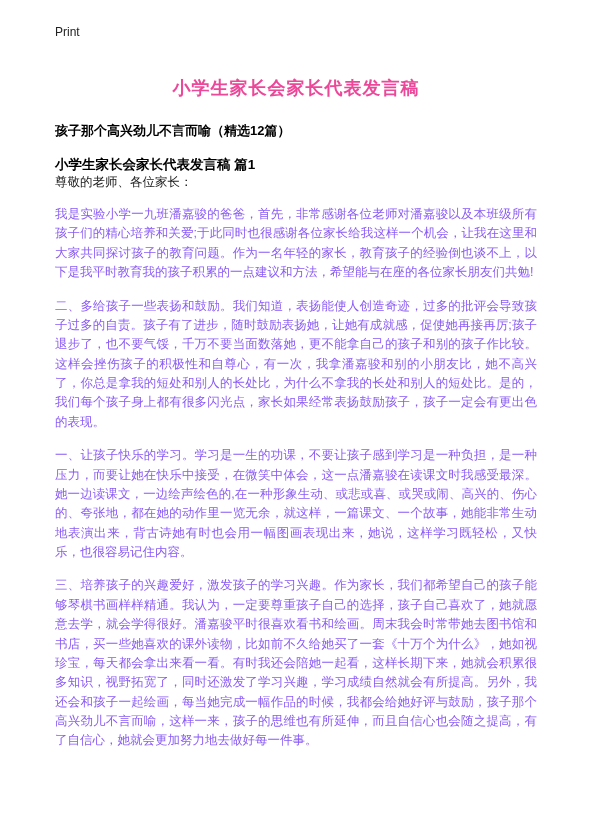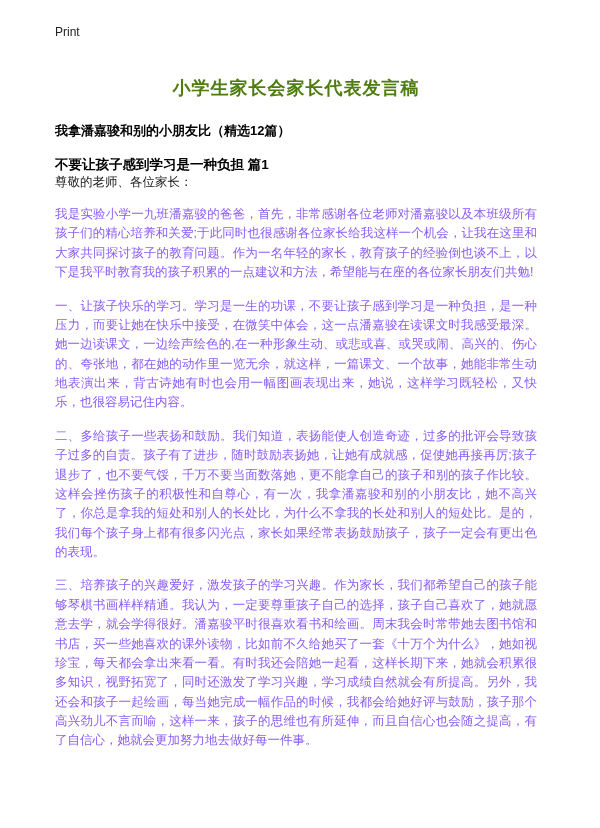--- a/index.html
+++ b/index.html
@@ -20,21 +20,21 @@
   .print-link {
     font-size: 12px;
     color: #222222;
     display: inline-block;
     cursor: pointer;
   }
   .doc-title {
     font-size: 18px;
     font-weight: bold;
     text-align: center;
-    color: #4d7c0f;
+    color: #ec4899;
     margin-top: 36px;
     letter-spacing: 1px;
   }
   .doc-subtitle {
     font-size: 13px;
     font-weight: bold;
     color: #000000;
     margin-top: 22px;
   }
   .section-heading {
@@ -59,27 +59,27 @@
 </style>
 </head>
 <body>
 
 <div class="page">
 
   <span class="print-link">Print</span>
 
   <h1 class="doc-title">小学生家长会家长代表发言稿</h1>
 
-  <div class="doc-subtitle">我拿潘嘉骏和别的小朋友比（精选12篇）</div>
+  <div class="doc-subtitle">孩子那个高兴劲儿不言而喻（精选12篇）</div>
 
-  <div class="section-heading">不要让孩子感到学习是一种负担 篇1</div>
+  <div class="section-heading">小学生家长会家长代表发言稿 篇1</div>
 
   <p class="salutation">尊敬的老师、各位家长：</p>
 
   <p class="body-paragraph">我是实验小学一九班潘嘉骏的爸爸，首先，非常感谢各位老师对潘嘉骏以及本班级所有孩子们的精心培养和关爱;于此同时也很感谢各位家长给我这样一个机会，让我在这里和大家共同探讨孩子的教育问题。作为一名年轻的家长，教育孩子的经验倒也谈不上，以下是我平时教育我的孩子积累的一点建议和方法，希望能与在座的各位家长朋友们共勉!</p>
 
+  <p class="body-paragraph">二、多给孩子一些表扬和鼓励。我们知道，表扬能使人创造奇迹，过多的批评会导致孩子过多的自责。孩子有了进步，随时鼓励表扬她，让她有成就感，促使她再接再厉;孩子退步了，也不要气馁，千万不要当面数落她，更不能拿自己的孩子和别的孩子作比较。这样会挫伤孩子的积极性和自尊心，有一次，我拿潘嘉骏和别的小朋友比，她不高兴了，你总是拿我的短处和别人的长处比，为什么不拿我的长处和别人的短处比。是的，我们每个孩子身上都有很多闪光点，家长如果经常表扬鼓励孩子，孩子一定会有更出色的表现。</p>
+
   <p class="body-paragraph">一、让孩子快乐的学习。学习是一生的功课，不要让孩子感到学习是一种负担，是一种压力，而要让她在快乐中接受，在微笑中体会，这一点潘嘉骏在读课文时我感受最深。她一边读课文，一边绘声绘色的,在一种形象生动、或悲或喜、或哭或闹、高兴的、伤心的、夸张地，都在她的动作里一览无余，就这样，一篇课文、一个故事，她能非常生动地表演出来，背古诗她有时也会用一幅图画表现出来，她说，这样学习既轻松，又快乐，也很容易记住内容。</p>
-
-  <p class="body-paragraph">二、多给孩子一些表扬和鼓励。我们知道，表扬能使人创造奇迹，过多的批评会导致孩子过多的自责。孩子有了进步，随时鼓励表扬她，让她有成就感，促使她再接再厉;孩子退步了，也不要气馁，千万不要当面数落她，更不能拿自己的孩子和别的孩子作比较。这样会挫伤孩子的积极性和自尊心，有一次，我拿潘嘉骏和别的小朋友比，她不高兴了，你总是拿我的短处和别人的长处比，为什么不拿我的长处和别人的短处比。是的，我们每个孩子身上都有很多闪光点，家长如果经常表扬鼓励孩子，孩子一定会有更出色的表现。</p>
 
   <p class="body-paragraph">三、培养孩子的兴趣爱好，激发孩子的学习兴趣。作为家长，我们都希望自己的孩子能够琴棋书画样样精通。我认为，一定要尊重孩子自己的选择，孩子自己喜欢了，她就愿意去学，就会学得很好。潘嘉骏平时很喜欢看书和绘画。周末我会时常带她去图书馆和书店，买一些她喜欢的课外读物，比如前不久给她买了一套《十万个为什么》，她如视珍宝，每天都会拿出来看一看。有时我还会陪她一起看，这样长期下来，她就会积累很多知识，视野拓宽了，同时还激发了学习兴趣，学习成绩自然就会有所提高。另外，我还会和孩子一起绘画，每当她完成一幅作品的时候，我都会给她好评与鼓励，孩子那个高兴劲儿不言而喻，这样一来，孩子的思维也有所延伸，而且自信心也会随之提高，有了自信心，她就会更加努力地去做好每一件事。</p>
 
 </div>
 
 </body></html>

